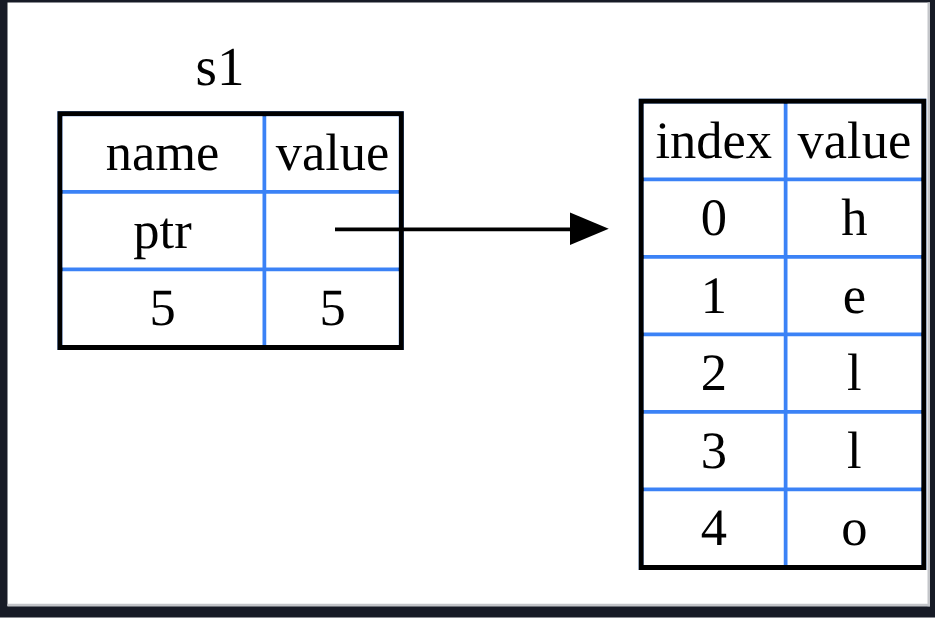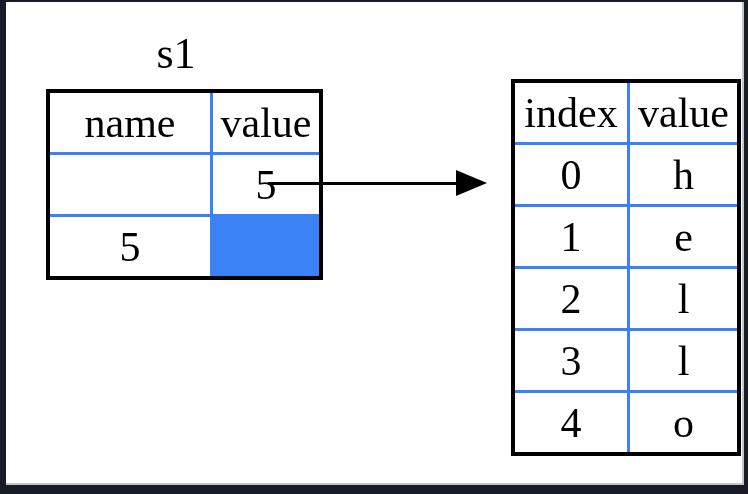--- a/index.html
+++ b/index.html
@@ -56,20 +56,21 @@
 
 <div id="screen">
   <div class="page">
 
     <div class="diagram-title">s1</div>
 
     <div class="tbl" id="stack-table">
       <div class="cell">name</div>
       <div class="cell">value</div>
 
+      <div class="cell">ptr</div>
       <div class="cell"></div>
 
       <div class="cell">5</div>
 
       <div class="cell">5</div>
     </div>
 
     <div class="arrow-line"></div>
     <div class="arrow-head"></div>
 

